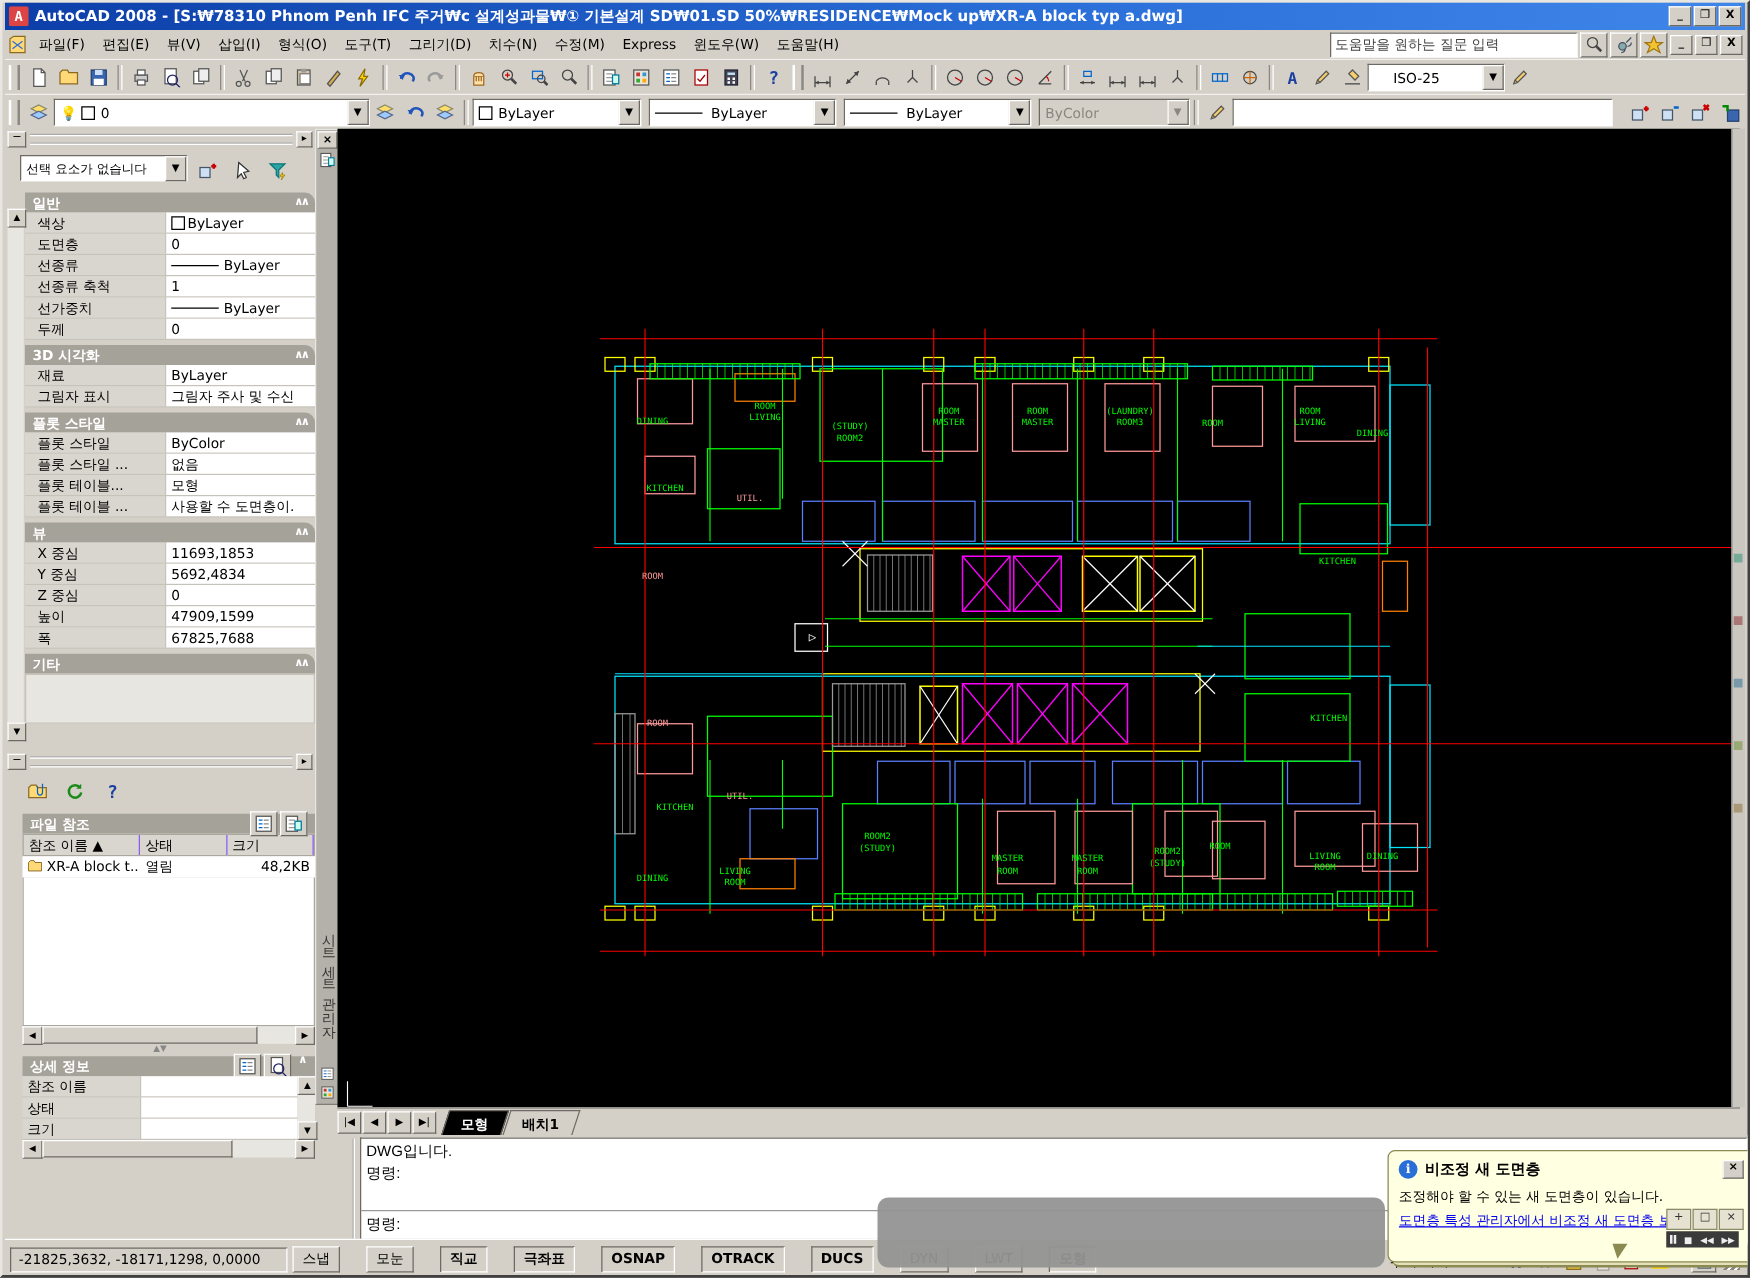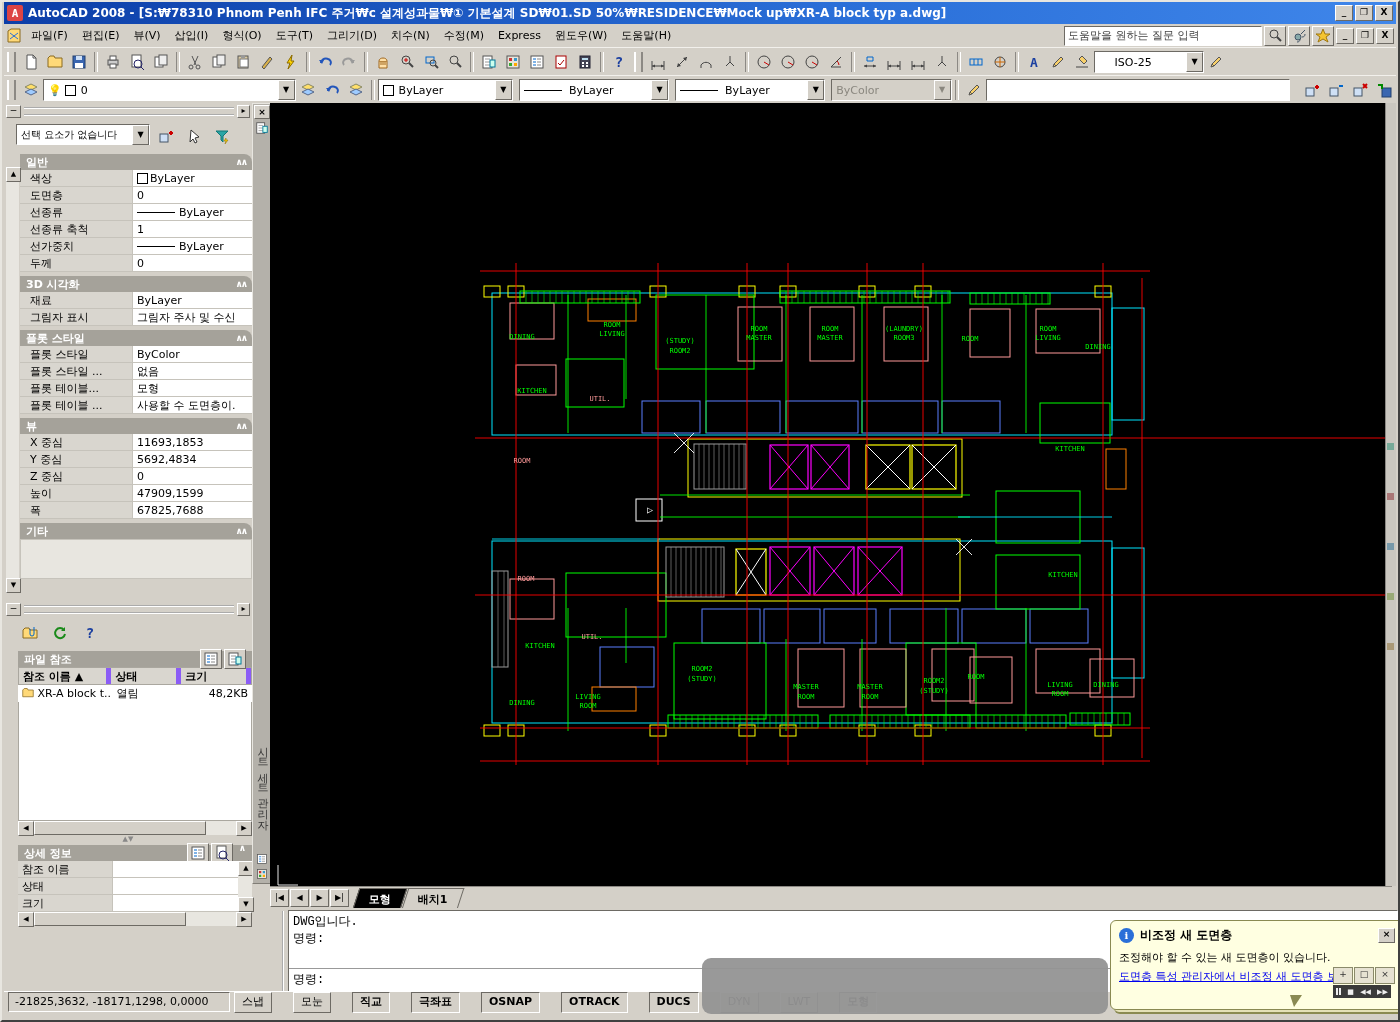--- a/index.html
+++ b/index.html
@@ -44,21 +44,21 @@
   .sec-hdr{height:16px;background:#a5a29a;color:#fff;font-weight:bold;display:flex;align-items:center;padding:0 6px;border-radius:0 8px 0 0;margin:4px 0 0 0;}
   .sec-hdr .chev{margin-left:auto;font-size:9px;letter-spacing:-2px;}
   .prow{display:flex;height:16px;border-bottom:1px solid #c6c3bb;align-items:center;}
   .prow .pl{width:102px;padding-left:10px;background:#d9d6cf;height:100%;display:flex;align-items:center;border-right:1px solid #c6c3bb;overflow:hidden;white-space:nowrap;}
   .prow .pv{flex:1;background:#fff;height:100%;display:flex;align-items:center;padding-left:4px;overflow:hidden;white-space:nowrap;}
   .vscroll{position:absolute;left:2px;top:62px;bottom:8px;width:13px;background:#e8e6e0;}
   .vscroll .a{position:absolute;left:0;width:13px;height:13px;font-size:7px;text-align:center;line-height:12px;}
   
   .xhdr{height:16px;background:#a5a29a;color:#fff;font-weight:bold;display:flex;align-items:center;padding:0 6px;}
   .xcols{display:flex;height:16px;background:#d9d6cf;border:1px solid #aaa79f;}
-  .xcols div{border-right:5px solid #8b5cf6;padding:1px 4px;overflow:hidden;white-space:nowrap;font-weight:bold;}
+  .xcols div{border-right:1px solid #8b5cf6;padding:1px 4px;overflow:hidden;white-space:nowrap;}
   .xrow{display:flex;height:17px;background:#fff;align-items:center;}
   .xrow div{padding:1px 4px;overflow:hidden;white-space:nowrap;}
   .hscroll{height:14px;display:flex;align-items:center;background:#e8e6e0;}
   .hscroll .a{width:14px;height:13px;font-size:7px;text-align:center;line-height:12px;}
   .hscroll .thumb{height:12px;background:#d4d0c8;border:1px solid;border-color:#fff #6d6a64 #6d6a64 #fff;flex:0 0 170px;}
   
   #sidestrip{position:absolute;left:250px;top:101px;width:18px;bottom:136px;background:#b4b1aa;border:1px solid;border-color:#e8e6e0 #807d76 #807d76 #e8e6e0;}
   #sidestrip .vt{position:absolute;bottom:60px;left:1px;writing-mode:vertical-rl;font-size:11px;color:#333;white-space:nowrap;}
   
   #canvasarea{position:absolute;left:268px;top:101px;width:1122px;height:783px;background:#000;}
@@ -70,25 +70,25 @@
   #tabstrip{position:absolute;left:268px;top:884px;width:1122px;height:22px;background:#d4d0c8;display:flex;align-items:flex-end;gap:1px;border-top:1px solid #8c8984;}
   .tab-nav{width:17px;height:16px;margin:2px 0;font-size:8px;line-height:15px;text-align:center;}
   .tab{height:18px;padding:1px 12px;border:1px solid #6d6a64;border-bottom:none;transform:skewX(-18deg);display:flex;align-items:center;}
   .tab span{transform:skewX(18deg);font-weight:bold;}
   .tab.active{background:#000;color:#fff;}
   .tab.idle{background:#d4d0c8;}
   
   #cmdwin{position:absolute;left:268px;top:906px;width:1130px;height:88px;background:#d4d0c8;display:flex;}
   #cmdgrip{width:10px;border-right:2px groove #fff;margin:3px 2px;}
   #cmdtext{flex:1;background:#fff;border:1px solid;border-color:#6d6a64 #fff #fff #6d6a64;margin:2px;
-    font-family:Liberation Mono, monospace;font-size:12px;display:flex;flex-direction:column;}
+    font-family:Liberation Sans, sans-serif;font-size:12px;display:flex;flex-direction:column;}
   #cmdhist{flex:1;padding:2px 4px;border-bottom:1px solid #999;}
   #cmdprompt{height:20px;padding:2px 4px;}
   
-  #statusbar{position:absolute;left:2px;right:2px;bottom:2px;height:26px;background:#d4d0c8;display:flex;align-items:flex-start;gap:4px;padding:0 4px;border-top:1px solid #fff;}
+  #statusbar{position:absolute;left:2px;right:2px;bottom:2px;height:26px;background:#d4d0c8;display:flex;align-items:flex-end;gap:4px;padding:0 4px;border-top:1px solid #fff;}
   #coords{width:208px;height:18px;line-height:17px;padding:0 6px;background:#d4d0c8;border:1px solid;border-color:#6d6a64 #fff #fff #6d6a64;font-size:11px;white-space:nowrap;}
   .tog{height:19px;padding:0 7px;line-height:18px;}
   .tog.on{border:1px solid;border-color:#6d6a64 #fff #fff #6d6a64;font-weight:bold;}
   .tog.off{border:1px solid;border-color:#fff #6d6a64 #6d6a64 #fff;}
   #tray{margin-left:auto;display:flex;align-items:center;gap:5px;}
   .tray-ic{width:18px;height:16px;display:inline-flex;align-items:center;justify-content:center;position:relative;}
   #grip-resize{width:14px;height:14px;background:
     repeating-linear-gradient(135deg,#fff 0 2px,#8c8984 2px 4px);clip-path:polygon(100% 0,100% 100%,0 100%);}
   
   .lockbody{width:10px;height:7px;background:#e8c23a;border:1px solid #8a6d1f;position:absolute;bottom:1px;left:3px;}

